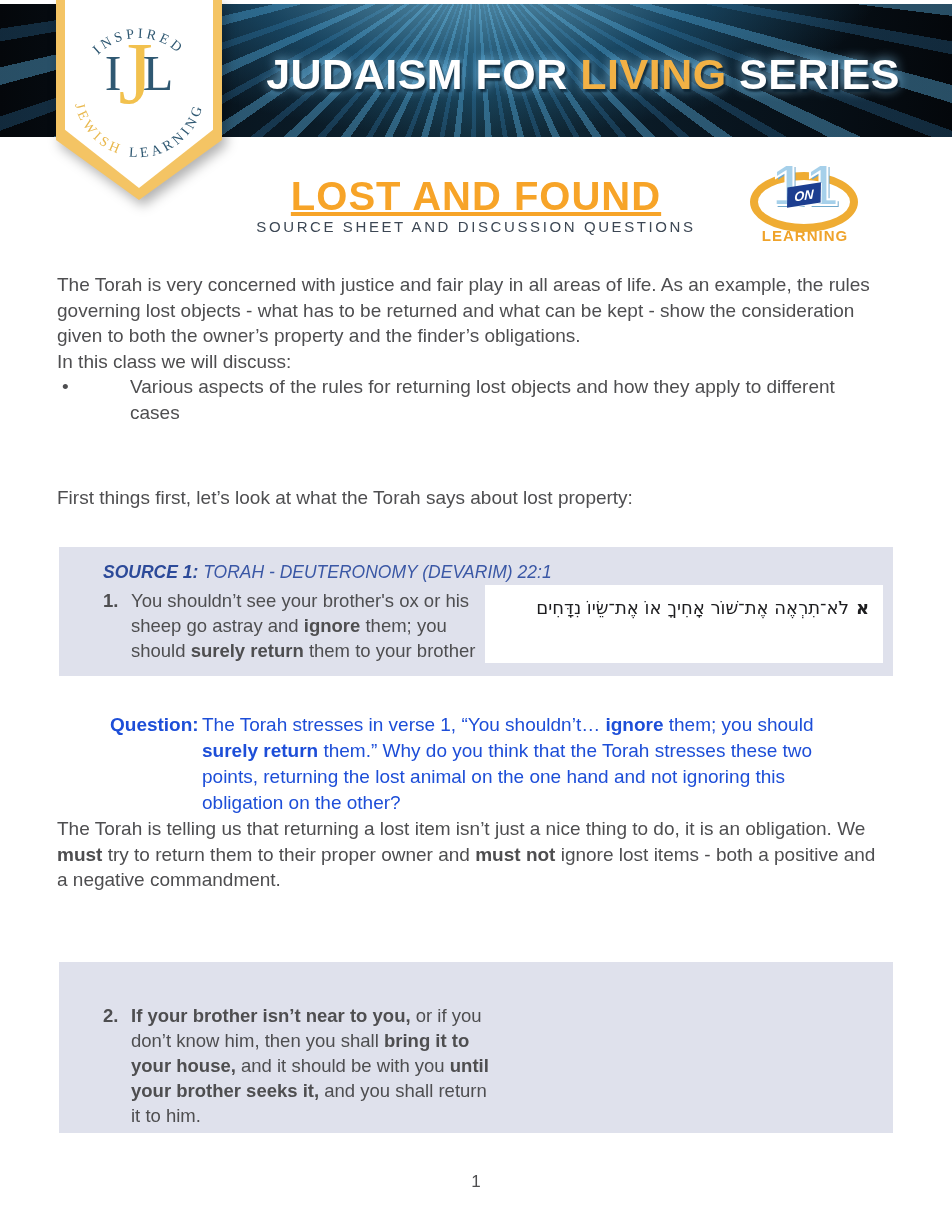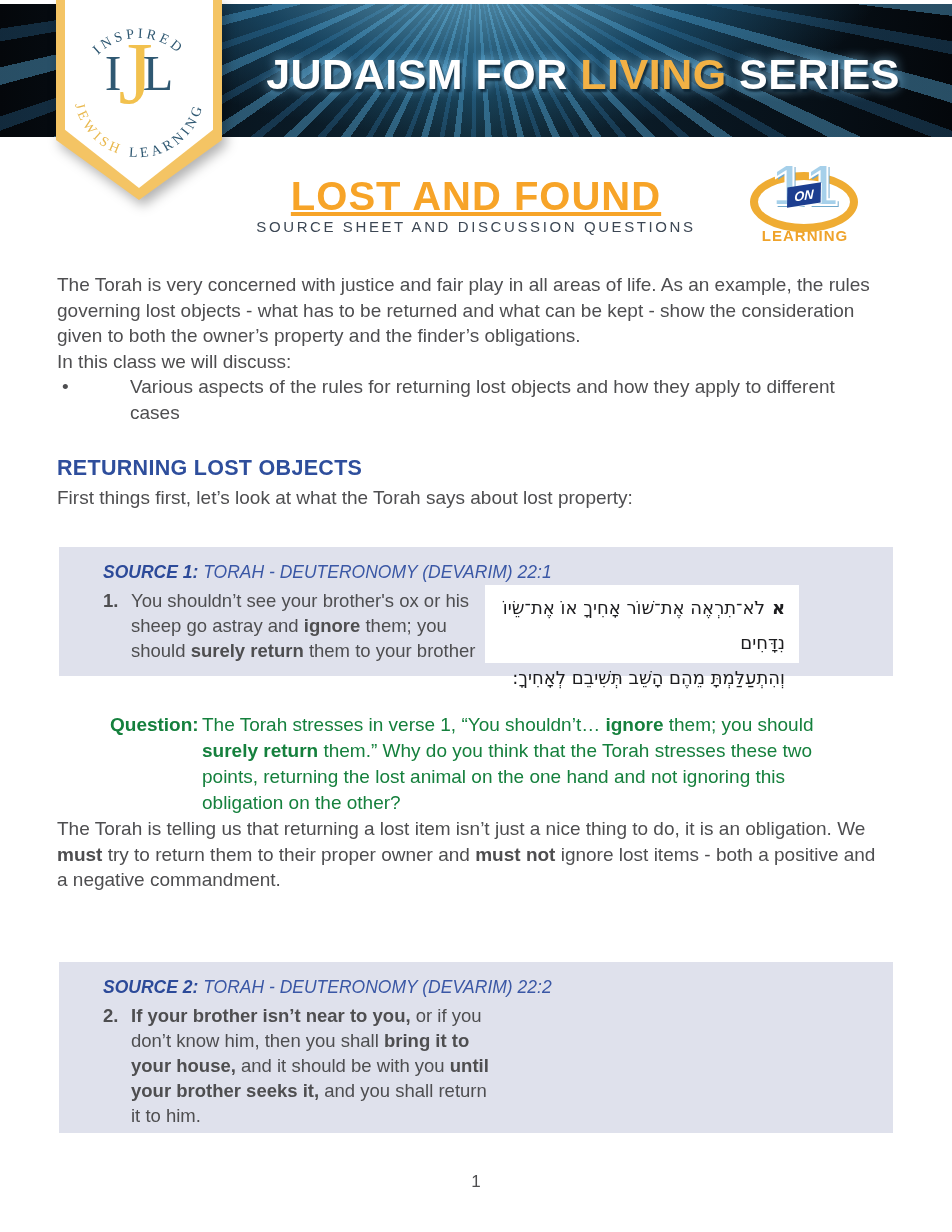--- a/index.html
+++ b/index.html
@@ -67,29 +67,29 @@
   #source1{top:547px;height:129px;}
   #source2{top:962px;height:171px;}
   .source-head{position:absolute;left:44px;top:15px;font-size:17.5px;white-space:nowrap;}
   .source-label{font-weight:800;color:#2C4A99;font-style:italic;}
   .source-ref{font-style:italic;color:#3A57A5;}
   .source-item{position:absolute;left:44px;top:41px;width:392px;font-size:18.5px;line-height:25px;
                color:#4E4E50;display:flex;}
   .item-num{font-weight:800;width:28px;flex:none;}
   .heb-box{position:absolute;background:#ffffff;direction:rtl;color:#1d1d1f;
            font-family:"DejaVu Sans","DejaVu Serif",sans-serif;padding:5px 14px;box-sizing:border-box;}
-  #source1 .heb-box{left:426px;top:38px;width:314px;height:78px;font-size:18px;line-height:35px;}
+  #source1 .heb-box{left:426px;top:38px;width:398px;height:78px;font-size:18px;line-height:35px;}
   #source2 .heb-box{left:421px;top:38px;width:402px;height:127px;font-size:18px;line-height:40px;}
   .heb-line{display:block;text-align:right;}
   .heb-line.center{text-align:center;}
   .verse-letter{font-weight:700;margin-left:7px;}
 
   
   .question{position:absolute;left:110px;top:712px;width:722px;box-sizing:border-box;padding-left:92px;
-            font-size:19px;line-height:26px;color:#15803d;}
+            font-size:19px;line-height:26px;color:#1d4ed8;}
   .q-label{position:absolute;left:0;top:0;font-weight:800;}
   .commentary{position:absolute;left:57px;top:816px;width:832px;font-size:19px;line-height:25.5px;color:#4E4E50;}
 
   .rb{font-weight:700;}
 
   .page-number{position:absolute;left:0;top:1172px;width:952px;text-align:center;
                font-size:17px;color:#4E4E50;}
 </style>
 </head>
 <body>
@@ -137,50 +137,44 @@
   </div>
 
   <div class="intro">
     <div>The Torah is very concerned with justice and fair play in all areas of life. As an example, the rules governing lost objects - what has to be returned and what can be kept - show the consideration given to both the owner’s property and the finder’s obligations.</div>
     <div>In this class we will discuss:</div>
     <ul class="bullets">
       <li>Various aspects of the rules for returning lost objects and how they apply to different cases</li>
     </ul>
   </div>
 
-  <div class="section-heading">RETURNING LOST OBJECTS</div>
   <div class="section-lead">First things first, let’s look at what the Torah says about lost property:</div>
 
   <div class="source-box" id="source1">
     <div class="source-head">
       <span class="source-label">SOURCE 1:</span>
       <span class="source-ref">TORAH - DEUTERONOMY (DEVARIM) 22:1</span>
     </div>
     <div class="source-item">
       <span class="item-num">1.</span>
       <span><span>You shouldn’t see your brother's ox or his sheep go astray and </span><span class="rb">ignore</span><span> them; you should </span><span class="rb">surely return</span><span> them to your brother</span></span>
     </div>
     <div class="heb-box">
       <span class="heb-line"><span class="verse-letter">א</span><span>לֹא־תִרְאֶה אֶת־שׁוֹר אָחִיךָ אוֹ אֶת־שֵׂיוֹ נִדָּחִים</span></span>
-      <span class="heb-line">וְהִתְעַלַּמְתָּ מֵהֶם הָשֵׁב תְּשִׁיבֵם לְאָחִיךָ:</span>
     </div>
   </div>
 
   <div class="question">
     <span class="q-label">Question:</span>
     <span><span>The Torah stresses in verse 1, “You shouldn’t… </span><span class="rb">ignore</span><span> them; you should </span><span class="rb">surely return</span><span> them.” Why do you think that the Torah stresses these two points, returning the lost animal on the one hand and not ignoring this obligation on the other?</span></span>
   </div>
 
   <div class="commentary"><span>The Torah is telling us that returning a lost item isn’t just a nice thing to do, it is an obligation. We </span><span class="rb">must</span><span> try to return them to their proper owner and </span><span class="rb">must not</span><span> ignore lost items - both a positive and a negative commandment.</span></div>
 
   <div class="source-box" id="source2">
-    <div class="source-head">
-      <span class="source-label">SOURCE 2:</span>
-      <span class="source-ref">TORAH - DEUTERONOMY (DEVARIM) 22:2</span>
-    </div>
     <div class="source-item">
       <span class="item-num">2.</span>
       <span><span class="rb">If your brother isn’t near to you,</span><span> or if you don’t know him, then you shall </span><span class="rb">bring it to your house,</span><span> and it should be with you </span><span class="rb">until your brother seeks it,</span><span> and you shall return it to him.</span></span>
     </div>
   </div>
 
   <div class="page-number">1</div>
 
 </div>
 

